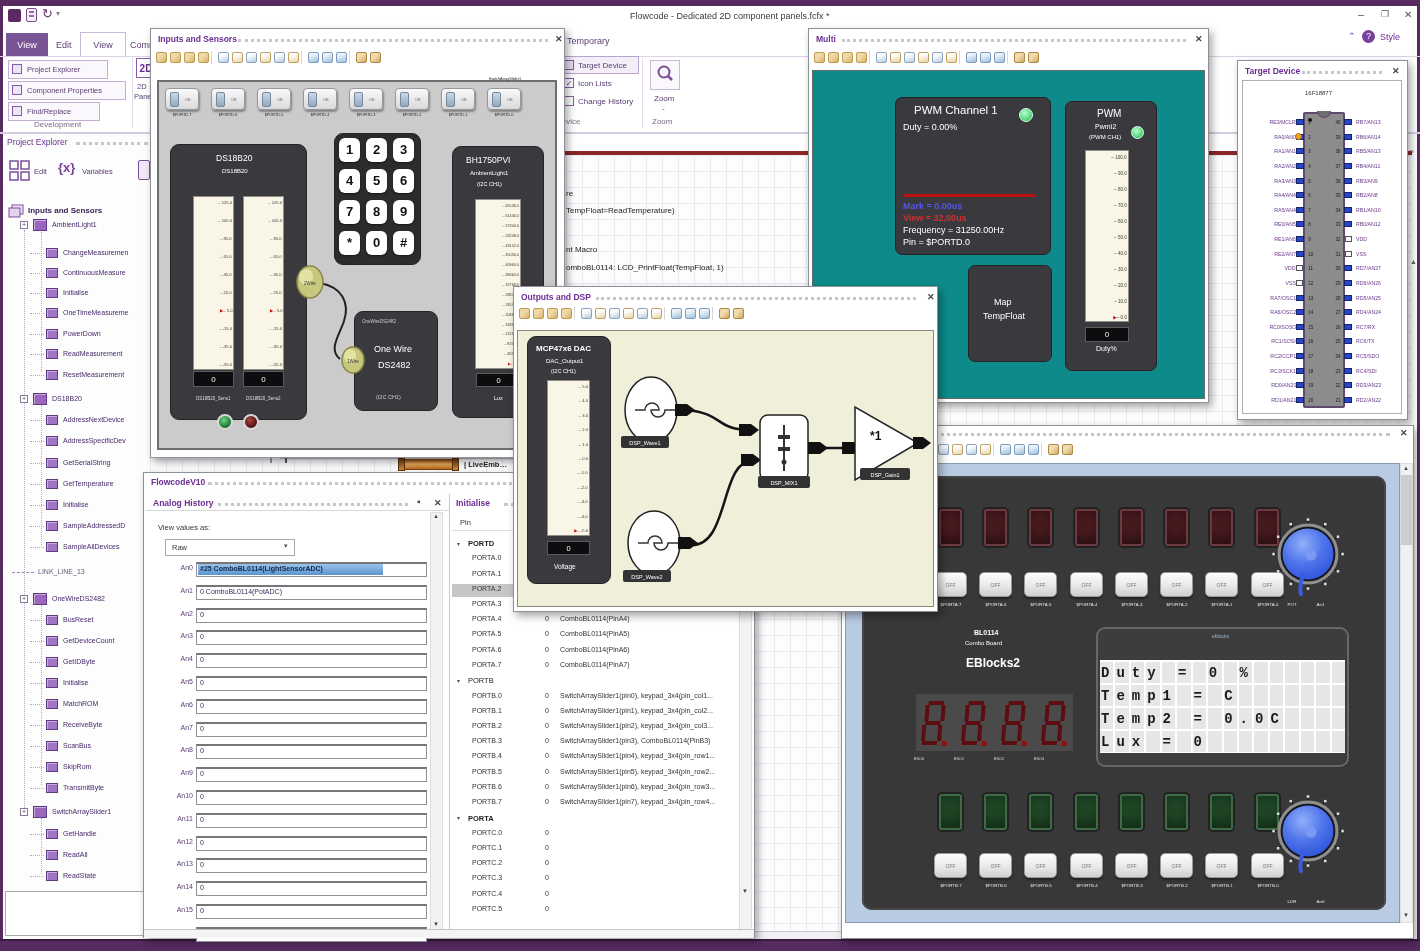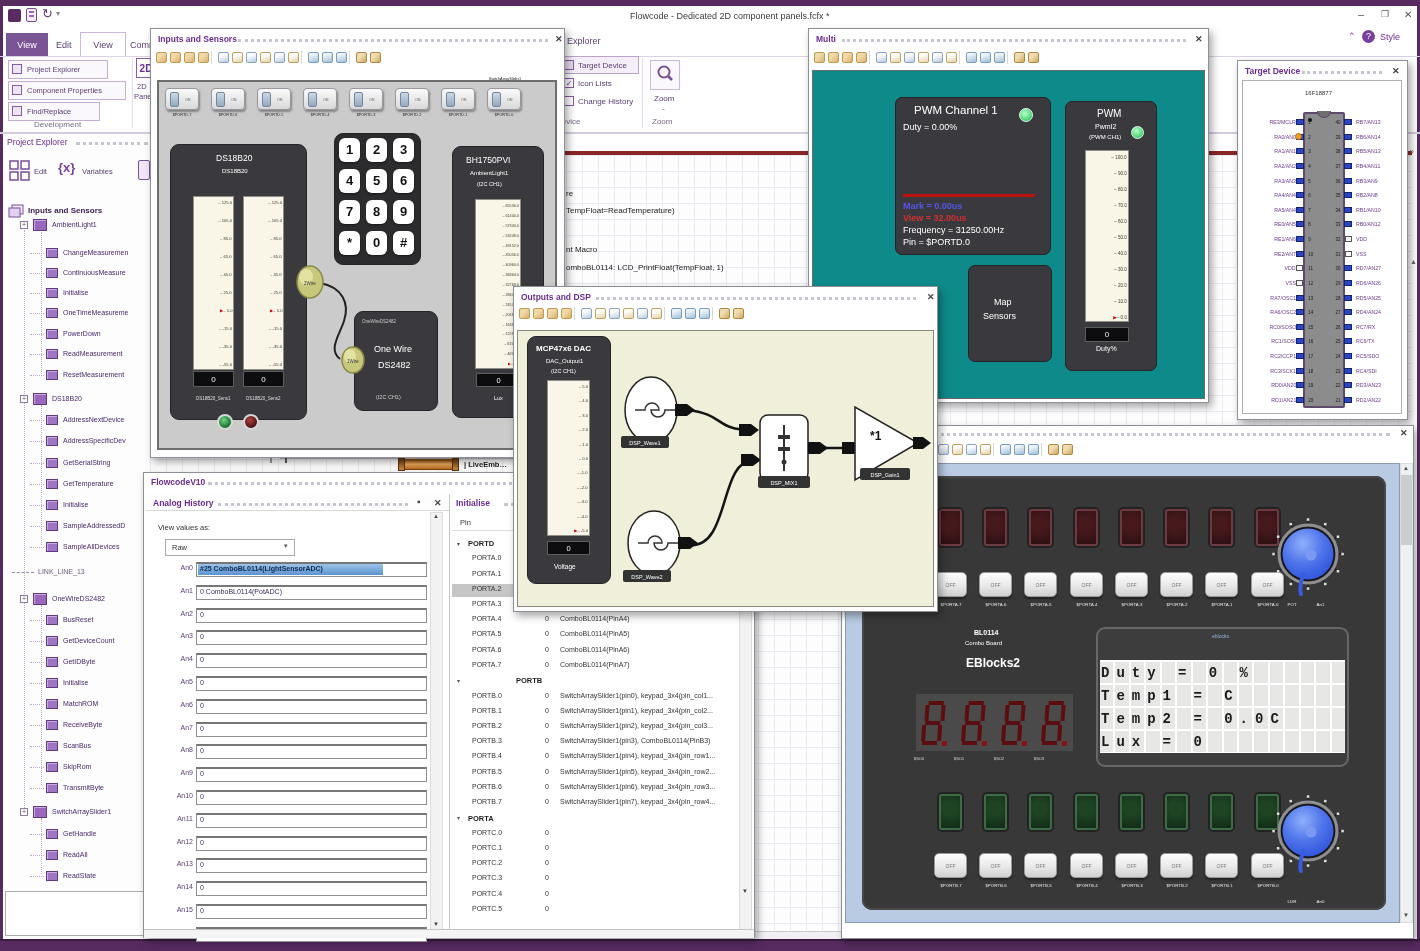--- a/index.html
+++ b/index.html
@@ -74,21 +74,21 @@
 <div class="a" style="left:12px;top:85px;width:10px;height:10px;background:#ede4f4;border:1px solid #8a5aaa;"></div>
 <div class="t" style="left:27px;top:86px;font-size:7.5px;color:#5a3d72;">Component Properties</div>
 <div class="a" style="left:8px;top:102px;width:92px;height:19px;border:1px solid #c4aed6;background:#faf7fd;"></div>
 <div class="a" style="left:12px;top:106px;width:10px;height:10px;background:#ede4f4;border:1px solid #8a5aaa;"></div>
 <div class="t" style="left:27px;top:107px;font-size:7.5px;color:#5a3d72;">Find/Replace</div>
 <div class="t" style="left:34px;top:120px;font-size:8px;color:#7a6a8a;">Development</div>
 <div class="a" style="left:132px;top:58px;width:1px;height:70px;background:#e2dcea;"></div>
 <div class="a" style="left:136px;top:58px;width:20px;height:20px;border:1px solid #8a5aaa;color:#6b2d91;font-weight:bold;font-size:10px;text-align:center;line-height:19px;">2D</div>
 <div class="t" style="left:137px;top:82px;font-size:7.5px;color:#5a3d72;">2D</div>
 <div class="t" style="left:134px;top:92px;font-size:7.5px;color:#5a3d72;">Panel…</div>
-<div class="t" style="left:567px;top:36px;font-size:9px;color:#5a3d72;">Explorer</div>
+<div class="t" style="left:567px;top:36px;font-size:9px;color:#5a3d72;">Temporary</div>
 <div class="a" style="left:560px;top:56px;width:79px;height:18px;border:1px solid #b9a5cc;background:#f3eef8;"></div>
 <div class="a" style="left:564px;top:60px;width:10px;height:10px;border:1px solid #8a5aaa;background:#e8ddf0;"></div>
 <div class="t" style="left:578px;top:61px;font-size:8px;color:#5a3d72;">Target Device</div>
 <div class="a" style="left:564px;top:78px;width:10px;height:10px;border:1px solid #8a5aaa;background:#fff;">
     <div style="font-size:8px;color:#6b2d91;line-height:9px;text-align:center;">✓</div>
   </div>
 <div class="t" style="left:578px;top:79px;font-size:8px;color:#5a3d72;">Icon Lists</div>
 <div class="a" style="left:564px;top:96px;width:10px;height:10px;border:1px solid #8a5aaa;background:#fff;"></div>
 <div class="t" style="left:578px;top:97px;font-size:8px;color:#5a3d72;">Change History</div>
 <div class="t" style="left:556px;top:117px;font-size:8px;color:#7a6a8a;">Device</div>
@@ -377,21 +377,21 @@
 <div class="wt" style="left:914px;top:104px;font-size:11.5px;">PWM Channel 1</div>
 <div class="a" style="left:1019px;top:108px;width:14px;height:14px;border-radius:8px;background:radial-gradient(circle at 40% 35%,#b8ffd0,#57d87a 60%,#2ba04e);border:1px solid #dfe;"></div>
 <div class="wt" style="left:903px;top:122px;font-size:9px;">Duty = 0.00%</div>
 <div class="a" style="left:903px;top:194px;width:132px;height:3px;background:#bb1111;"></div>
 <div class="t" style="left:903px;top:201px;font-size:9px;color:#5555e8;font-weight:bold;">Mark = 0.00us</div>
 <div class="t" style="left:903px;top:213px;font-size:9px;color:#d03030;font-weight:bold;">View = 32.00us</div>
 <div class="wt" style="left:903px;top:225px;font-size:9px;">Frequency = 31250.00Hz</div>
 <div class="wt" style="left:903px;top:237px;font-size:9px;">Pin = $PORTD.0</div>
 <div class="dark" style="left:968px;top:265px;width:84px;height:97px;"></div>
 <div class="wt" style="left:0;top:297px;font-size:9px;left:994px;">Map</div>
-<div class="wt" style="left:983px;top:311px;font-size:9px;">Sensors</div>
+<div class="wt" style="left:983px;top:311px;font-size:9px;">TempFloat</div>
 <div class="dark" style="left:1065px;top:101px;width:92px;height:270px;"></div>
 <div class="wt" style="left:1097px;top:108px;font-size:10px;">PWM</div>
 <div class="wt" style="left:1095px;top:123px;font-size:7px;">PwmI2</div>
 <div class="a" style="left:1131px;top:126px;width:13px;height:13px;border-radius:7px;background:radial-gradient(circle at 40% 35%,#b8ffd0,#57d87a 60%,#2ba04e);border:1px solid #dfe;"></div>
 <div class="wt" style="left:1089px;top:134px;font-size:6px;">(PWM CH1)</div>
 <div class="scale" style="left:1085px;top:150px;width:44px;height:172px;"></div>
 <div class="tick" style="right:293px;top:154.0px;font-size:5.0px;transform:scale(0.92);">– 100.0</div>
 <div class="tick" style="right:293px;top:170.0px;font-size:5.0px;transform:scale(0.92);">– 90.0</div>
 <div class="tick" style="right:293px;top:186.0px;font-size:5.0px;transform:scale(0.92);">– 80.0</div>
 <div class="tick" style="right:293px;top:202.0px;font-size:5.0px;transform:scale(0.92);">– 70.0</div>
@@ -489,21 +489,21 @@
 <div class="t" style="left:472px;top:630px;font-size:7px;color:#333;">PORTA.5</div>
 <div class="t" style="left:545px;top:630px;font-size:7px;color:#333;">0</div>
 <div class="t" style="left:560px;top:630px;font-size:7px;color:#333;">ComboBL0114(PinA5)</div>
 <div class="t" style="left:472px;top:646px;font-size:7px;color:#333;">PORTA.6</div>
 <div class="t" style="left:545px;top:646px;font-size:7px;color:#333;">0</div>
 <div class="t" style="left:560px;top:646px;font-size:7px;color:#333;">ComboBL0114(PinA6)</div>
 <div class="t" style="left:472px;top:661px;font-size:7px;color:#333;">PORTA.7</div>
 <div class="t" style="left:545px;top:661px;font-size:7px;color:#333;">0</div>
 <div class="t" style="left:560px;top:661px;font-size:7px;color:#333;">ComboBL0114(PinA7)</div>
 <div class="t" style="left:457px;top:677px;font-size:6px;color:#555;">▾</div>
-<div class="t" style="left:468px;top:676px;font-size:7.5px;font-weight:bold;color:#222;margin-left:48px;">PORTB</div>
+<div class="t" style="left:468px;top:676px;font-size:7.5px;font-weight:normal;color:#222;">PORTB</div>
 <div class="t" style="left:472px;top:692px;font-size:7px;color:#333;">PORTB.0</div>
 <div class="t" style="left:545px;top:692px;font-size:7px;color:#333;">0</div>
 <div class="t" style="left:560px;top:692px;font-size:7px;color:#333;">SwitchArraySlider1(pin0), keypad_3x4(pin_col1...</div>
 <div class="t" style="left:472px;top:707px;font-size:7px;color:#333;">PORTB.1</div>
 <div class="t" style="left:545px;top:707px;font-size:7px;color:#333;">0</div>
 <div class="t" style="left:560px;top:707px;font-size:7px;color:#333;">SwitchArraySlider1(pin1), keypad_3x4(pin_col2...</div>
 <div class="t" style="left:472px;top:722px;font-size:7px;color:#333;">PORTB.2</div>
 <div class="t" style="left:545px;top:722px;font-size:7px;color:#333;">0</div>
 <div class="t" style="left:560px;top:722px;font-size:7px;color:#333;">SwitchArraySlider1(pin2), keypad_3x4(pin_col3...</div>
 <div class="t" style="left:472px;top:737px;font-size:7px;color:#333;">PORTB.3</div>

